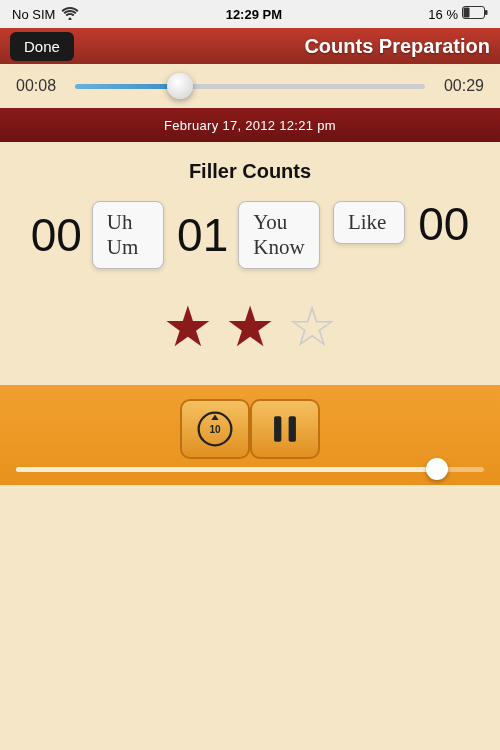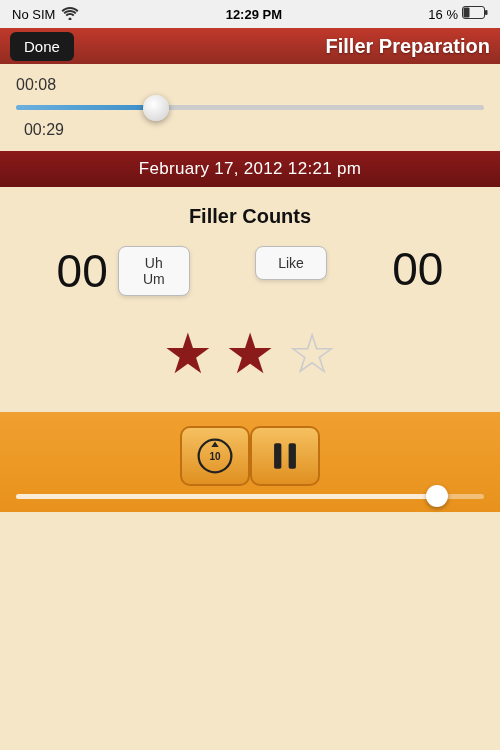--- a/index.html
+++ b/index.html
@@ -50,23 +50,23 @@
       color: #fff;
       font-size: 20px;
       font-weight: 700;
       text-shadow: 0 1px 2px rgba(0,0,0,0.4);
     }
 
     
     .slider-row {
       background: #f5e6c8;
       display: flex;
+      align-items: center;
       padding: 12px 16px;
       gap: 11px;
-      flex-direction: column;
     }
     .time-label {
       font-size: 16px;
       color: #333;
       width: 48px;
     }
     .time-label.right { text-align: right; }
     .slider-container {
       flex: 1;
       position: relative;
@@ -100,21 +100,21 @@
     }
 
     
     .date-banner {
       background: linear-gradient(180deg, #8b1a1a 0%, #6b1212 100%);
       padding: 8px 0;
       text-align: center;
     }
     .date-text {
       color: #fff;
-      font-size: 17px;
+      font-size: 13px;
       font-weight: 400;
       letter-spacing: 0.3px;
     }
 
     
     .filler-section {
       background: #f5e6c8;
       padding: 18px 16px 10px;
       flex: 1;
     }
@@ -143,26 +143,27 @@
       font-size: 46px;
       font-weight: 300;
       color: #111;
       line-height: 1;
     }
     .filler-button {
       background: #f8f8f8;
       border: 1.5px solid #bbb;
       border-radius: 8px;
       padding: 8px 14px;
-      font-size: 14px;
+      font-size: 21px;
       color: #333;
-      text-align: center;
+      text-align: left;
       cursor: pointer;
       min-width: 72px;
       box-shadow: 0 2px 4px rgba(0,0,0,0.12);
+      font-family: Liberation Serif, serif;
     }
 
     
     .stars-row {
       display: flex;
       justify-content: center;
       align-items: center;
       gap: 12px;
       padding: 30px 0 20px;
     }
@@ -265,21 +266,21 @@
         <rect x="0.5" y="0.5" width="22" height="12" rx="2.5" ry="2.5" fill="none" stroke="#333" stroke-width="1"></rect>
         <rect x="1.5" y="1.5" width="6" height="10" rx="1" fill="#333"></rect>
         <rect x="23" y="4" width="2.5" height="5" rx="1" fill="#333"></rect>
       </svg>
     </span>
   </div>
 </div>
 
 <div class="nav-bar">
   <button class="nav-button">Done</button>
-  <span class="nav-title">Filler Preparation</span>
+  <span class="nav-title">Counts Preparation</span>
 </div>
 
 <div class="slider-row">
   <span class="time-label">00:08</span>
   <div class="slider-container">
     <div class="slider-track">
       <div class="slider-fill"></div>
     </div>
     <div class="slider-thumb"></div>
   </div>
@@ -292,20 +293,24 @@
 
 <div class="filler-section">
   <div class="filler-title">Filler Counts</div>
   <div class="filler-grid">
 
     <div class="filler-col">
       <span class="filler-count">00</span>
       <button class="filler-button">Uh<br>Um</button>
     </div>
 
+    <div class="filler-col">
+      <span class="filler-count">01</span>
+      <button class="filler-button">You<br>Know</button>
+    </div>
 
     <div class="filler-col">
       <button class="filler-button">Like</button>
     </div>
 
     <div class="filler-col">
       <span class="filler-count">00</span>
     </div>
 
   </div>

